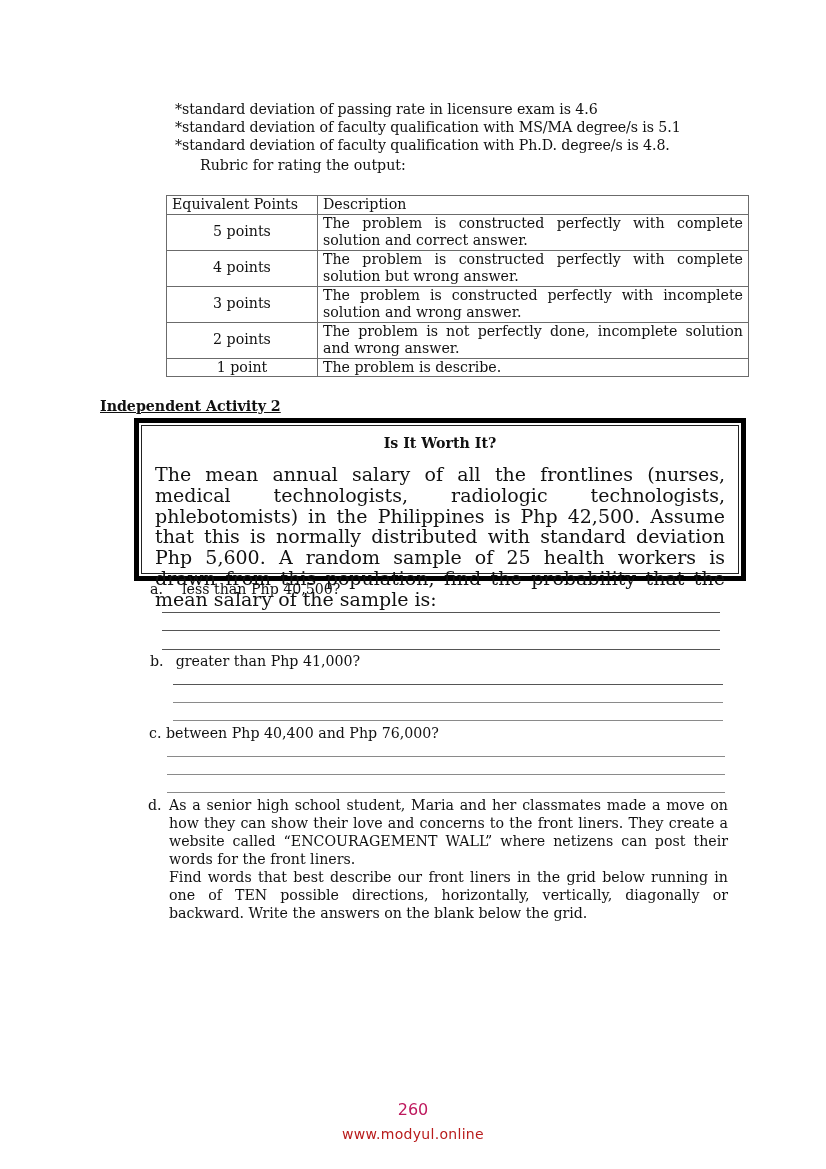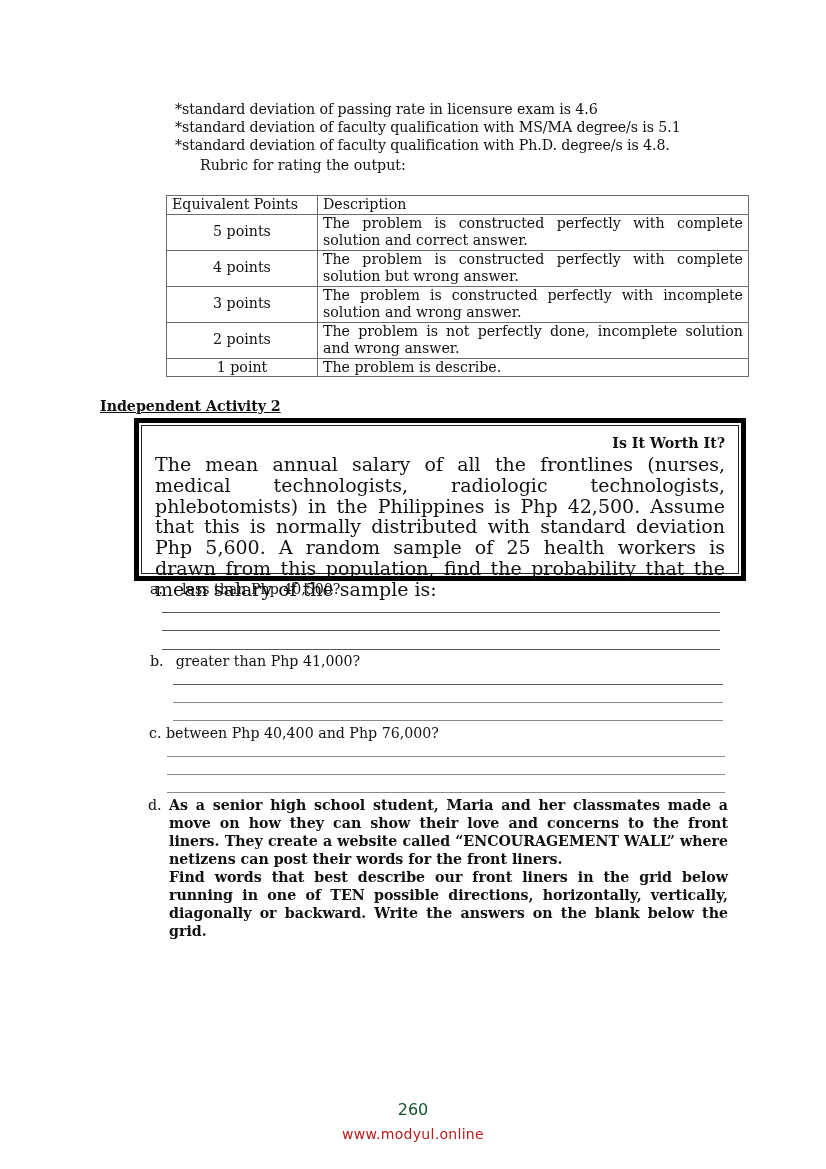--- a/index.html
+++ b/index.html
@@ -77,25 +77,25 @@
       padding: 2px;
     }
     .problem-box-inner {
       width: 100%;
       height: 100%;
       box-sizing: border-box;
       border: 1.5px solid #222222;
       padding: 8px 13px 0 13px;
     }
     .problem-title {
-      text-align: right;
+      text-align: center;
       font-weight: bold;
       font-size: 14.2px;
       line-height: 18px;
-      margin-bottom: 2px;
+      margin-bottom: 12px;
     }
     .problem-text {
       font-size: 19px;
       line-height: 20.8px;
       text-align: justify;
     }
 
     .question {
       position: absolute;
       font-size: 14.2px;
@@ -117,34 +117,33 @@
       font-size: 14.2px;
       line-height: 18px;
     }
     .item-d .marker {
       position: absolute;
       left: 0; top: 0;
     }
     .item-d .body {
       margin-left: 21px;
       text-align: justify;
-      font-weight: bold;
     }
     .item-d .body p { margin: 0; }
     .item-d .body p.last { text-align-last: left; }
 
     .page-number {
       position: absolute;
       left: 0;
       width: 826px;
       top: 1100px;
       text-align: center;
       font-family: "DejaVu Sans", "Liberation Sans", sans-serif;
       font-size: 16px;
-      color: #14532d;
+      color: #be185d;
     }
     .watermark {
       position: absolute;
       left: 0;
       width: 826px;
       top: 1126px;
       text-align: center;
       font-family: "DejaVu Sans", "Liberation Sans", sans-serif;
       font-size: 14px;
       color: #b91c1c;

